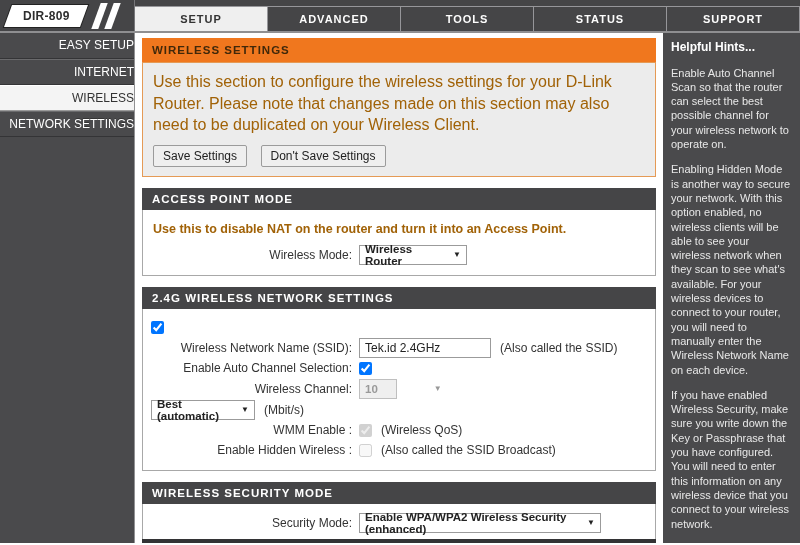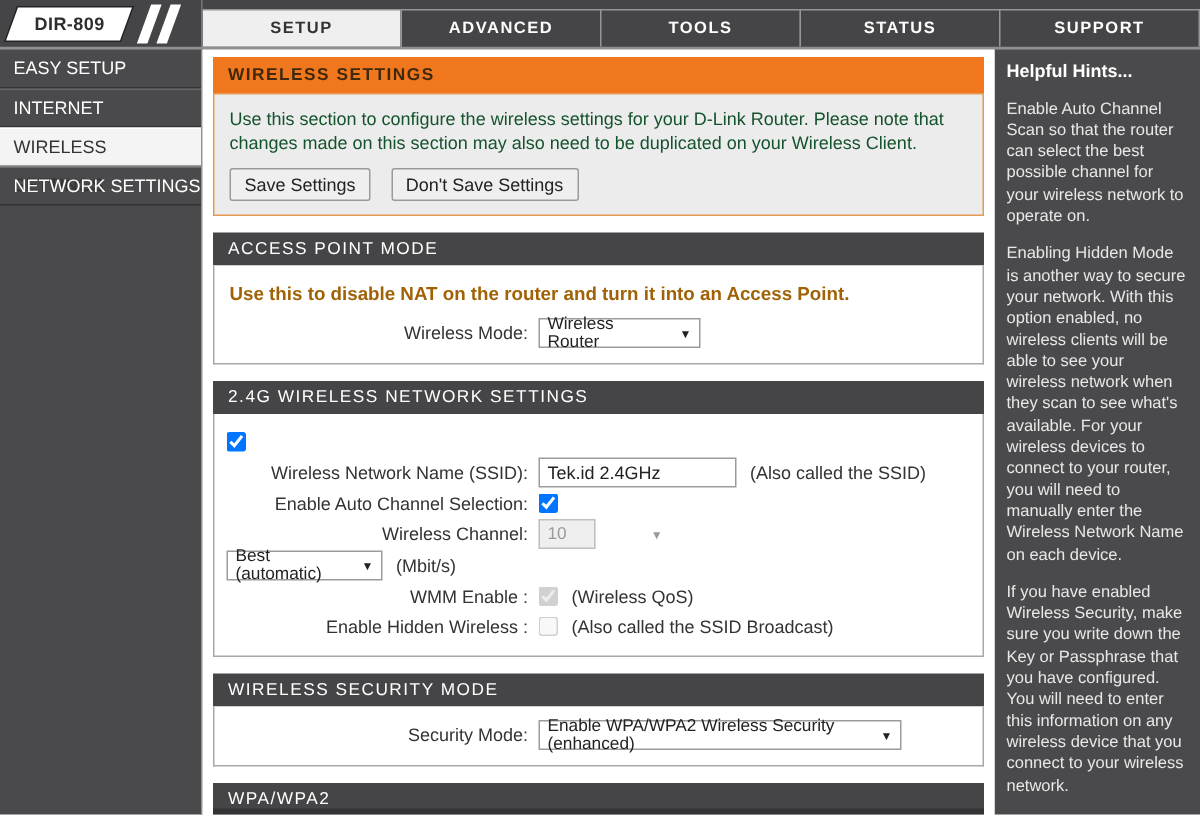--- a/index.html
+++ b/index.html
@@ -15,37 +15,37 @@
   .stripe.s1 { left:96px; } .stripe.s2 { left:109px; }
   .tabs { flex:1; display:flex; padding-top:6px; }
   .tab { flex:1; display:flex; align-items:center; justify-content:center; background:#454547; color:#fdfdfd; font-weight:bold; font-size:11px; letter-spacing:1px; border:1px solid #96969a; border-bottom:none; margin-left:-1px; cursor:pointer; }
   .tab.active { background:#efefef; color:#333; }
 
   
   .layout { display:flex; height:510px; }
 
   
   .sidebar { width:135px; background:#4a4a4c; border-right:1px solid #919193; }
-  .side-item { height:26px; line-height:25px; padding-left:9px; color:#fff; font-size:12px; border-bottom:1px solid #343436; border-top:1px solid #6a6a6c; cursor:pointer; }
+  .side-item { height:26px; line-height:25px; padding-left:9px; color:#fff; font-size:12px; border-bottom:1px solid #343436; border-top:1px solid #6a6a6c; cursor:pointer;text-align:right; }
   .side-item:first-child { border-top:none; }
   .side-item.active { background:#f4f4f4; color:#333; border-top:1px solid #fff; border-bottom:1px solid #9a9a9a; }
 
   
   .main { width:528px; background:#fff; padding:5px 7px 0; position:relative; overflow:hidden; }
   .orange-header { background:#f0771e; color:#40280a; font-weight:bold; font-size:11.5px; letter-spacing:1px; padding:6px 10px; }
   .intro-box { border:1px solid #e59a55; background:#ececec; padding:8px 10px 9px; }
-  .intro-text { font-size:12px; color:#14532d; line-height:1.35; }
+  .intro-text { font-size:16px; color:#a16207; line-height:1.35; }
   .btn { display:inline-block; background:#efefef; border:1px solid #9b9b9b; border-radius:2px; font-family:"Liberation Sans",sans-serif; font-size:12px; color:#222; padding:3px 9px; margin-top:9px; margin-right:9px; cursor:pointer; }
-  .section-header { background:#454547; color:#fff; font-weight:normal; font-size:11.5px; letter-spacing:1px; padding:5px 10px; margin-top:11px; }
+  .section-header { background:#454547; color:#fff; font-weight:bold; font-size:11.5px; letter-spacing:1px; padding:5px 10px; margin-top:11px; }
   .section-box { border:1px solid #a8a8a8; border-top:none; background:#fff; padding:8px 8px 9px; }
   .note-blue { color:#a16207; font-weight:bold; font-size:12.5px; padding:4px 2px 8px; }
   .form-row { display:flex; align-items:center; min-height:19px; margin:1px 0; }
   .form-label { width:208px; text-align:right; font-size:12px; color:#333; padding-right:7px; flex-shrink:0; }
   .ctrl { display:flex; align-items:center; }
-  .select { display:inline-flex; align-items:center; justify-content:space-between; border:1px solid #9b9b9b; background:#fff; font-size:11.5px; color:#222; padding:2px 5px; height:20px; cursor:pointer; }
+  .select { display:inline-flex; align-items:center; justify-content:space-between; border:1px solid #9b9b9b; background:#fff; font-size:11.5px; color:#222; padding:2px 5px; height:20px; cursor:pointer;font-weight:bold; }
   .select .caret { font-size:8px; margin-left:8px; color:#222; }
   .select.disabled { background:#efefef; color:#999; border-color:#bfbfbf; cursor:default; }
   .select.disabled .caret { color:#999; }
   .hint-text { font-size:12px; color:#333; margin-left:9px; white-space:nowrap; }
   .text-input { border:1px solid #9b9b9b; font-family:"Liberation Sans",sans-serif; font-size:12px; color:#222; padding:2px 5px; width:132px; height:20px; }
   .cb { width:13px; height:13px; }
   .bottom-cut { position:absolute; left:7px; right:7px; bottom:0; height:4px; background:#333335; }
 
   
   .rightbar { width:137px; background:#4a4a4c; color:#e8e8e8; padding:7px 8px; font-size:11px; line-height:1.3; }

